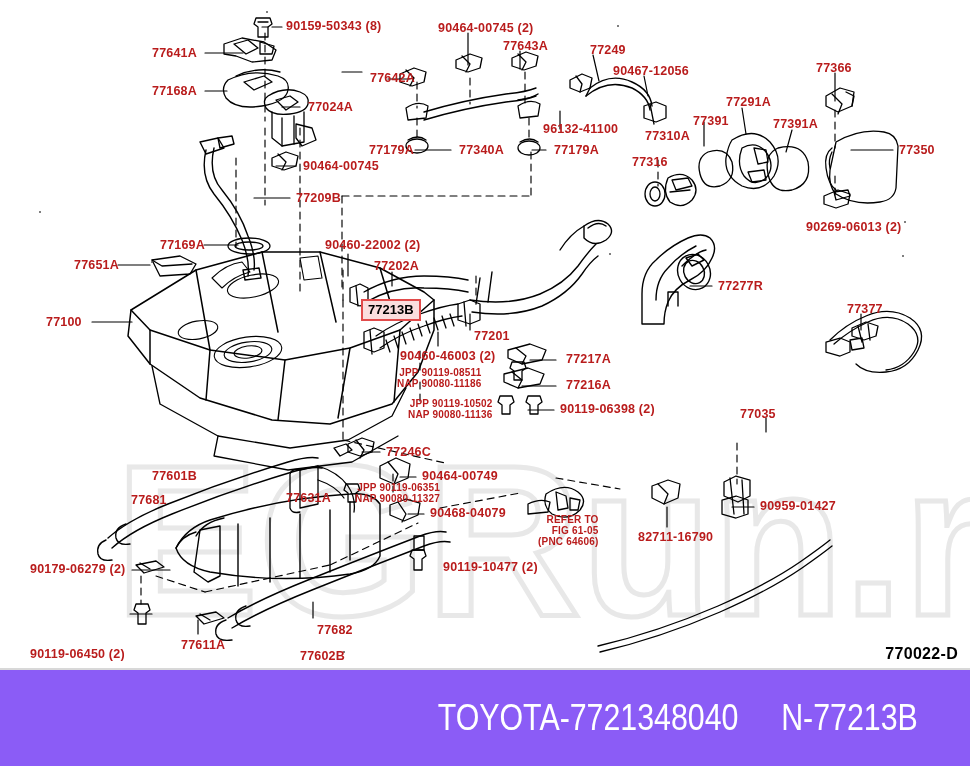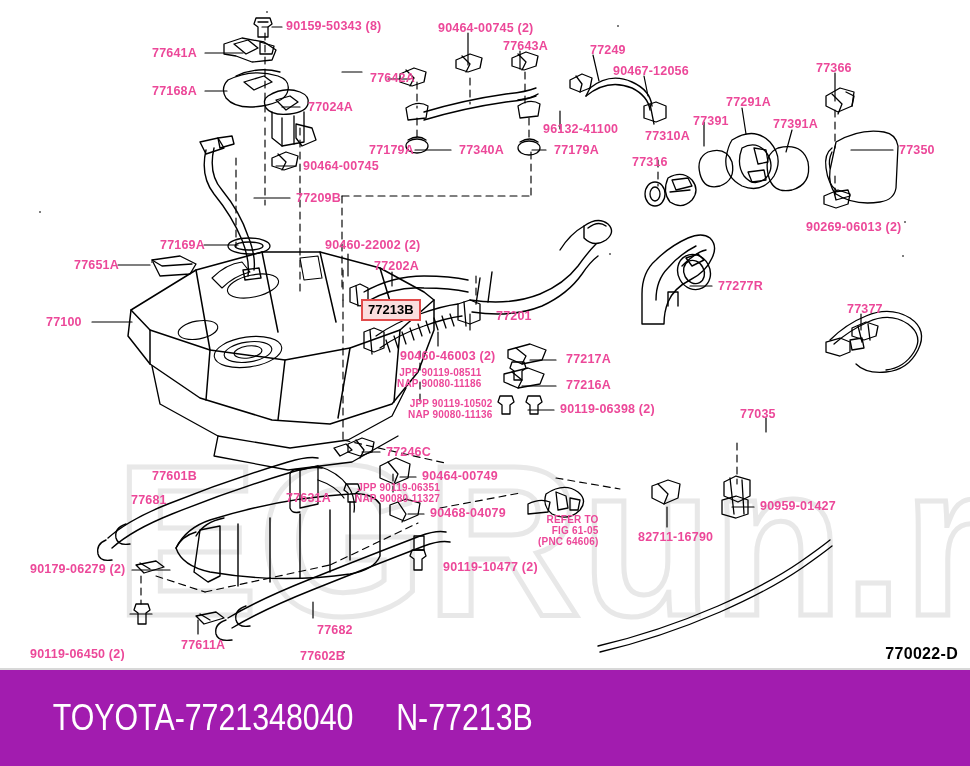--- a/index.html
+++ b/index.html
@@ -10,41 +10,41 @@
   #watermark{position:absolute;left:0;top:430px;width:970px;height:240px;
              pointer-events:none;z-index:1;}
   #watermark svg{display:block;}
 
   
   #diagram{position:absolute;left:0;top:0;width:970px;height:670px;z-index:2;}
 
   
   .lbl{position:absolute;z-index:5;
        font-family:"Liberation Sans", sans-serif;
-       font-weight:bold;font-size:12.5px;color:#ec4899;
+       font-weight:bold;font-size:12.5px;color:#b91c1c;
        letter-spacing:.2px;white-space:nowrap;line-height:1.05;}
   .lbl.sm{font-size:10px;text-align:right;}
   .lbl.two{line-height:1.12;}
 
   
   .hl{position:absolute;z-index:6;
       border:2px solid #e24b4b;background:#fbdede;
       padding:1px 5px 2px 5px;
       font-family:"Liberation Sans", sans-serif;
       font-weight:bold;font-size:13px;color:#000;white-space:nowrap;}
 
   
   #figid{position:absolute;right:12px;top:645px;z-index:5;
          font-family:Liberation Sans, sans-serif;
          font-weight:bold;font-size:16px;color:#000;letter-spacing:.3px;text-align:right;}
 
   
   #footer{position:absolute;left:0;top:670px;width:970px;height:96px;
-          background:#a21caf;z-index:10;
-          display:flex;align-items:center;justify-content:flex-start;}
+          background:#8b5cf6;z-index:10;
+          display:flex;align-items:center;justify-content:flex-end;}
   #footer .ftxt{color:#ffffff;font-family:"Liberation Sans Narrow","Liberation Sans",sans-serif;
                 font-size:37px;font-weight:400;letter-spacing:0px;
                 transform:scaleX(.82);transform-origin:center;white-space:nowrap;}
   #footer .gap{display:inline-block;width:52px;}
   #topline{position:absolute;left:0;top:668px;width:970px;height:2px;
            background:#d8d8d8;z-index:9;}
 </style>
 </head>
 <body>
 
@@ -465,21 +465,21 @@
       <div class="lbl" style="left: 152px; top: 85px;">77168A</div>
       <div class="lbl" style="left: 308px; top: 101px;">77024A</div>
       <div class="lbl" style="left: 303px; top: 160px;">90464-00745</div>
       <div class="lbl" style="left: 296px; top: 192px;">77209B</div>
       <div class="lbl" style="left: 160px; top: 239px;">77169A</div>
       <div class="lbl" style="left: 74px; top: 259px;">77651A</div>
       <div class="lbl" style="left: 46px; top: 316px;">77100</div>
       <div class="lbl" style="left: 325px; top: 239px;">90460-22002 (2)</div>
       <div class="lbl" style="left: 374px; top: 260px;">77202A</div>
       <div class="lbl" style="left: 400px; top: 350px;">90460-46003 (2)</div>
-      <div class="lbl" style="left: 474px; top: 310px; margin-left: 22px;">77201</div>
+      <div class="lbl" style="left: 474px; top: 330px;">77201</div>
       <div class="lbl" style="left: 566px; top: 353px;">77217A</div>
       <div class="lbl" style="left: 566px; top: 379px;">77216A</div>
       <div class="lbl" style="left: 560px; top: 403px;">90119-06398 (2)</div>
       <div class="lbl" style="left: 370px; top: 72px;">77642A</div>
       <div class="lbl" style="left: 438px; top: 22px;">90464-00745 (2)</div>
       <div class="lbl" style="left: 503px; top: 40px;">77643A</div>
       <div class="lbl" style="left: 590px; top: 44px;">77249</div>
       <div class="lbl" style="left: 613px; top: 65px;">90467-12056</div>
       <div class="lbl" style="left: 543px; top: 123px;">96132-41100</div>
       <div class="lbl" style="left: 459px; top: 144px;">77340A</div>

